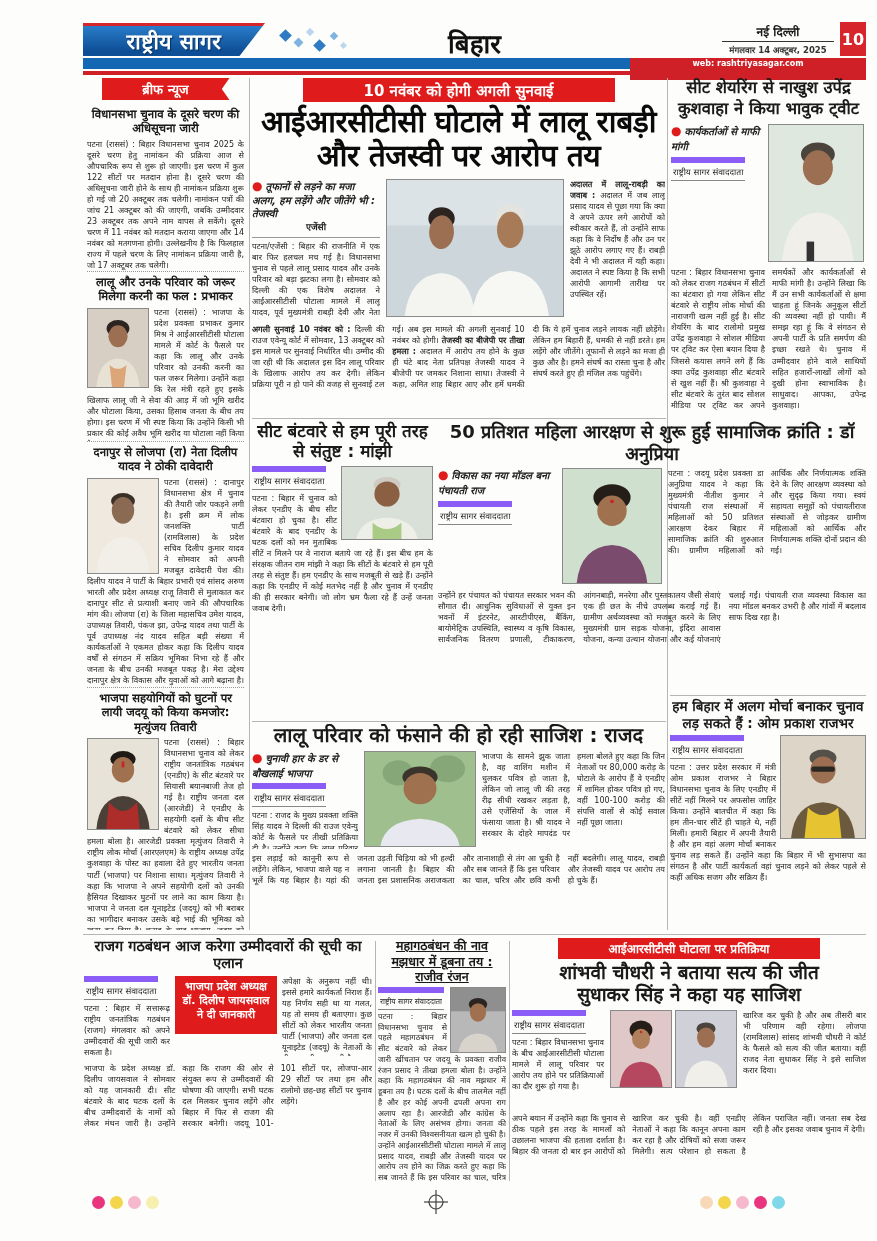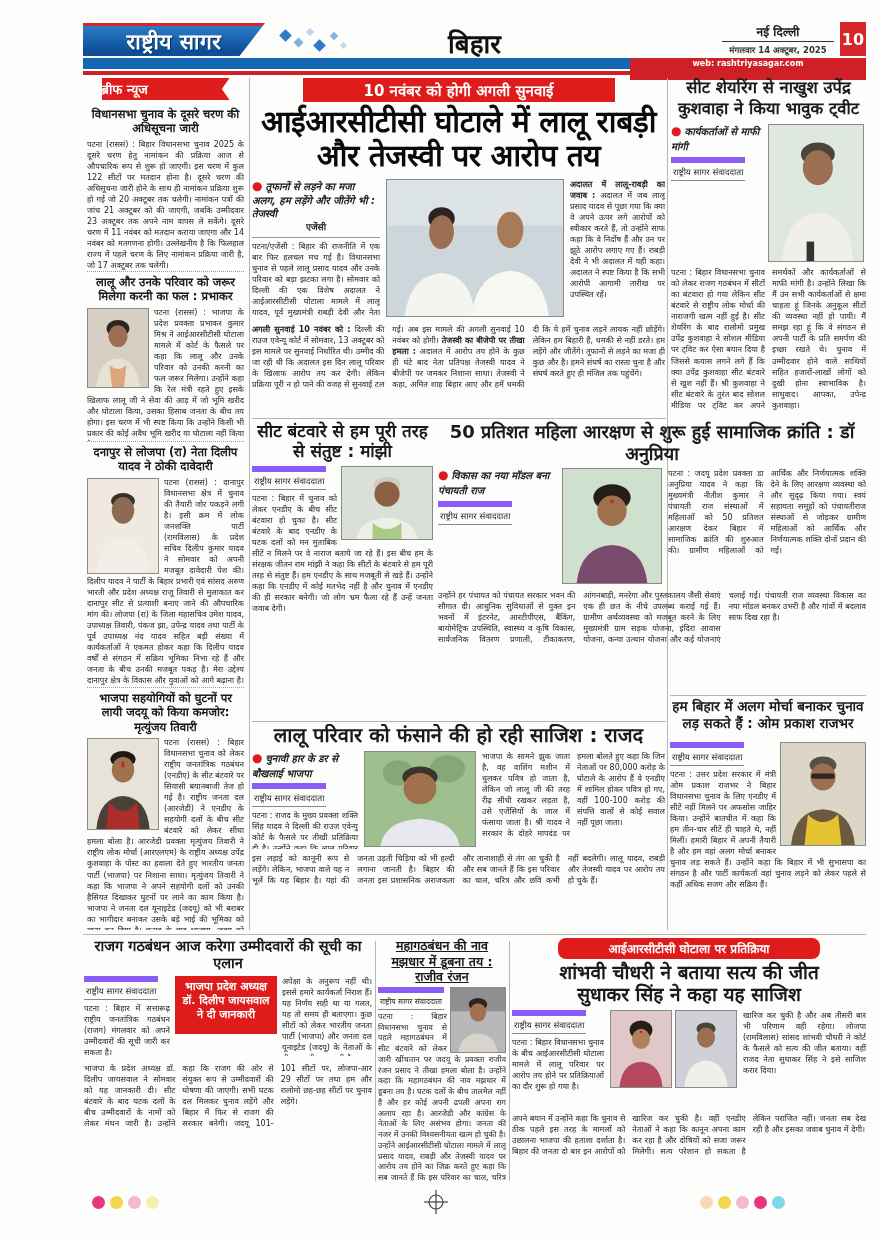--- a/index.html
+++ b/index.html
@@ -35,21 +35,21 @@
   .byline { font-size:8.5px; font-weight:normal; color:#222; border-top:6px solid #8b5cf6; border-bottom:1px solid #888; padding:3px 2px; display:inline-block; }
   .bullet-box { font-size:10px; font-weight:bold; font-style:italic; color:#222; line-height:1.3; }
   .bullet-box .dot { color:#e01b1b; font-size:12px; font-style:normal; margin-right:3px; }
   .bodytxt { font-size:8px; line-height:1.38; text-align:justify; color:#252525; }
   .bold-sub { font-weight:bold; }
   .photo { border:1px solid #8a8a8a; background:#ccc; overflow:hidden; flex-shrink:0; }
   .photo svg { display:block; width:100%; height:100%; }
 
   
   .brief { position:absolute; left:84px; top:78px; width:163px; height:852px; overflow:hidden; padding:0 3px; }
-  .brief-tab { width:128px; margin:0 auto 4px; background:#e01b1b; color:#fff; text-align:left;
+  .brief-tab { width:128px; margin:0 auto 4px; background:#e01b1b; color:#fff; text-align:center;
       font-size:13px; font-weight:bold; padding:2px 0; clip-path:polygon(0 0,100% 0,94% 50%,100% 100%,0 100%); }
   .brief-art { border-bottom:1px dotted #999; padding:3px 0 5px; overflow:hidden; }
   .brief-title { font-size:11.5px; font-weight:bold; text-align:center; line-height:1.25; margin-bottom:3px; }
   .brief-photo { float:left; width:62px; height:80px; margin:1px 5px 1px 0; }
 
   
   .lead { position:absolute; left:252px; top:78px; width:413px; height:337px; overflow:hidden; }
   .kicker { width:312px; margin:0 auto 3px; background:#e01b1b; color:#fff; font-size:15px; font-weight:bold;
       text-align:center; padding:2px 0; }
   .lead-h { font-size:30px; line-height:1.13; font-weight:800; text-align:center; letter-spacing:-0.5px; color:#0a0a0a; }
@@ -79,21 +79,21 @@
   .rajad { position:absolute; left:252px; top:724px; width:413px; height:206px; overflow:hidden; }
   .rajad h2 { font-size:20px; font-weight:800; text-align:center; line-height:1.15; margin-bottom:4px; }
   .rajad-mid { display:flex; gap:6px; height:98px; overflow:hidden; }
   .rajad-colA { width:106px; }
   .rajad-photo { width:112px; height:96px; }
   .rajad-colB { flex:1; column-count:2; column-gap:7px; overflow:hidden; }
   .rajad-rest { margin-top:4px; height:66px; overflow:hidden; column-count:4; column-gap:8px; }
 
   
   .rajbhar { position:absolute; left:670px; top:698px; width:196px; height:232px; overflow:hidden; }
-  .rajbhar h2 { font-size:13.5px; font-weight:800; text-align:center; line-height:1.25; margin-bottom:10px; }
+  .rajbhar h2 { font-size:13.5px; font-weight:800; text-align:center; line-height:1.25; margin-bottom:3px; }
   .rajbhar .photo { float:right; width:86px; height:104px; margin:0 0 2px 4px; }
 
   
   .rajag { position:absolute; left:84px; top:938px; width:288px; height:245px; overflow:hidden; }
   .rajag h2 { font-size:14.5px; font-weight:800; text-align:center; line-height:1.2; margin-bottom:3px; }
   .rajag-mid { display:flex; gap:5px; height:80px; overflow:hidden; }
   .rajag-colA { width:86px; overflow:hidden; }
   .redbox { width:102px; background:#e01b1b; color:#fff; font-size:11px; font-weight:bold; text-align:center;
       padding:4px 3px; height:58px; line-height:1.3; flex-shrink:0; }
   .rajag-colB { flex:1; overflow:hidden; }
@@ -101,21 +101,21 @@
 
   
   .rajeev { position:absolute; left:378px; top:938px; width:128px; height:245px; overflow:hidden; }
   .rajeev h2 { font-size:12.5px; font-weight:800; text-align:center; line-height:1.25; margin-bottom:2px;text-decoration:underline; }
   .rajeev .photo { float:right; width:56px; height:66px; margin:0 0 2px 3px; }
   .rajeev .bodytxt { font-size:7.8px; }
 
   
   .shambhavi { position:absolute; left:512px; top:938px; width:354px; height:245px; overflow:hidden; }
   .sh-kicker { width:262px; margin:0 auto 2px; background:#e01b1b; color:#fff; font-size:12px; font-weight:bold;
-      text-align:center; padding:2px 0;border-radius:8px; }
+      text-align:center; padding:2px 0; }
   .shambhavi h2 { font-size:19px; font-weight:800; text-align:center; line-height:1.18; }
   .sh-mid { display:flex; gap:6px; margin-top:4px; height:100px; overflow:hidden; }
   .sh-colA { width:92px; }
   .sh-photos { display:flex; gap:3px; }
   .sh-photos .photo { width:62px; height:78px; }
   .sh-colB { flex:1; overflow:hidden; }
   .sh-rest { margin-top:3px; height:84px; overflow:hidden; column-count:3; column-gap:7px; }
 
   
   .regmarks { position:absolute; top:1196px; display:flex; gap:5px; }

